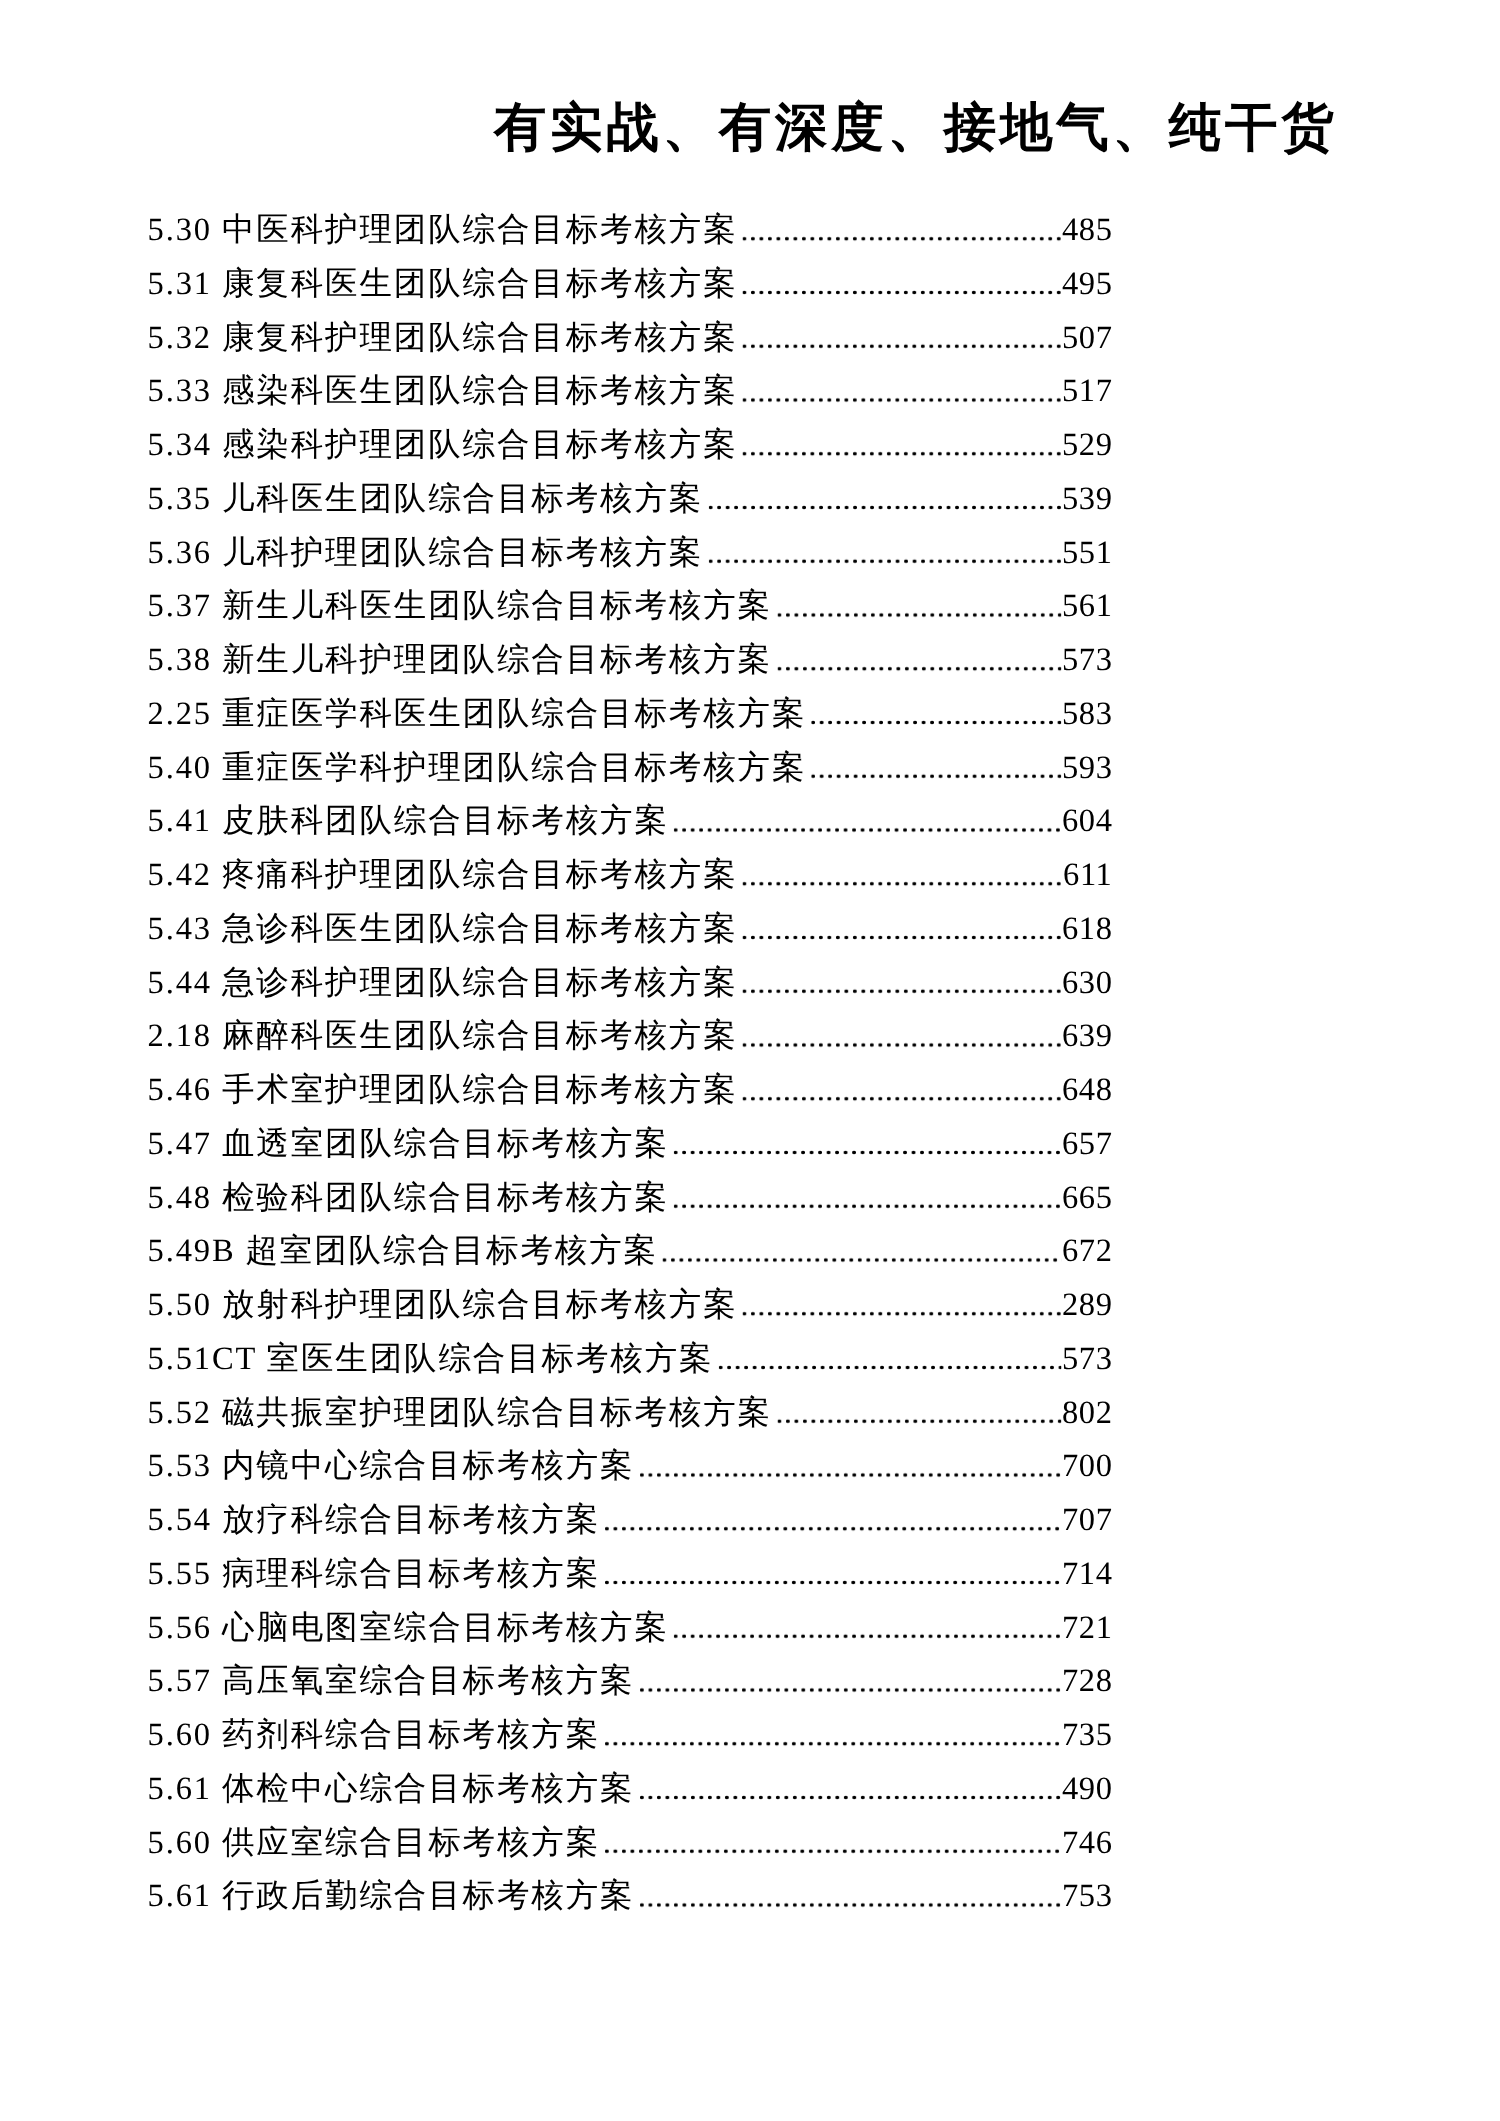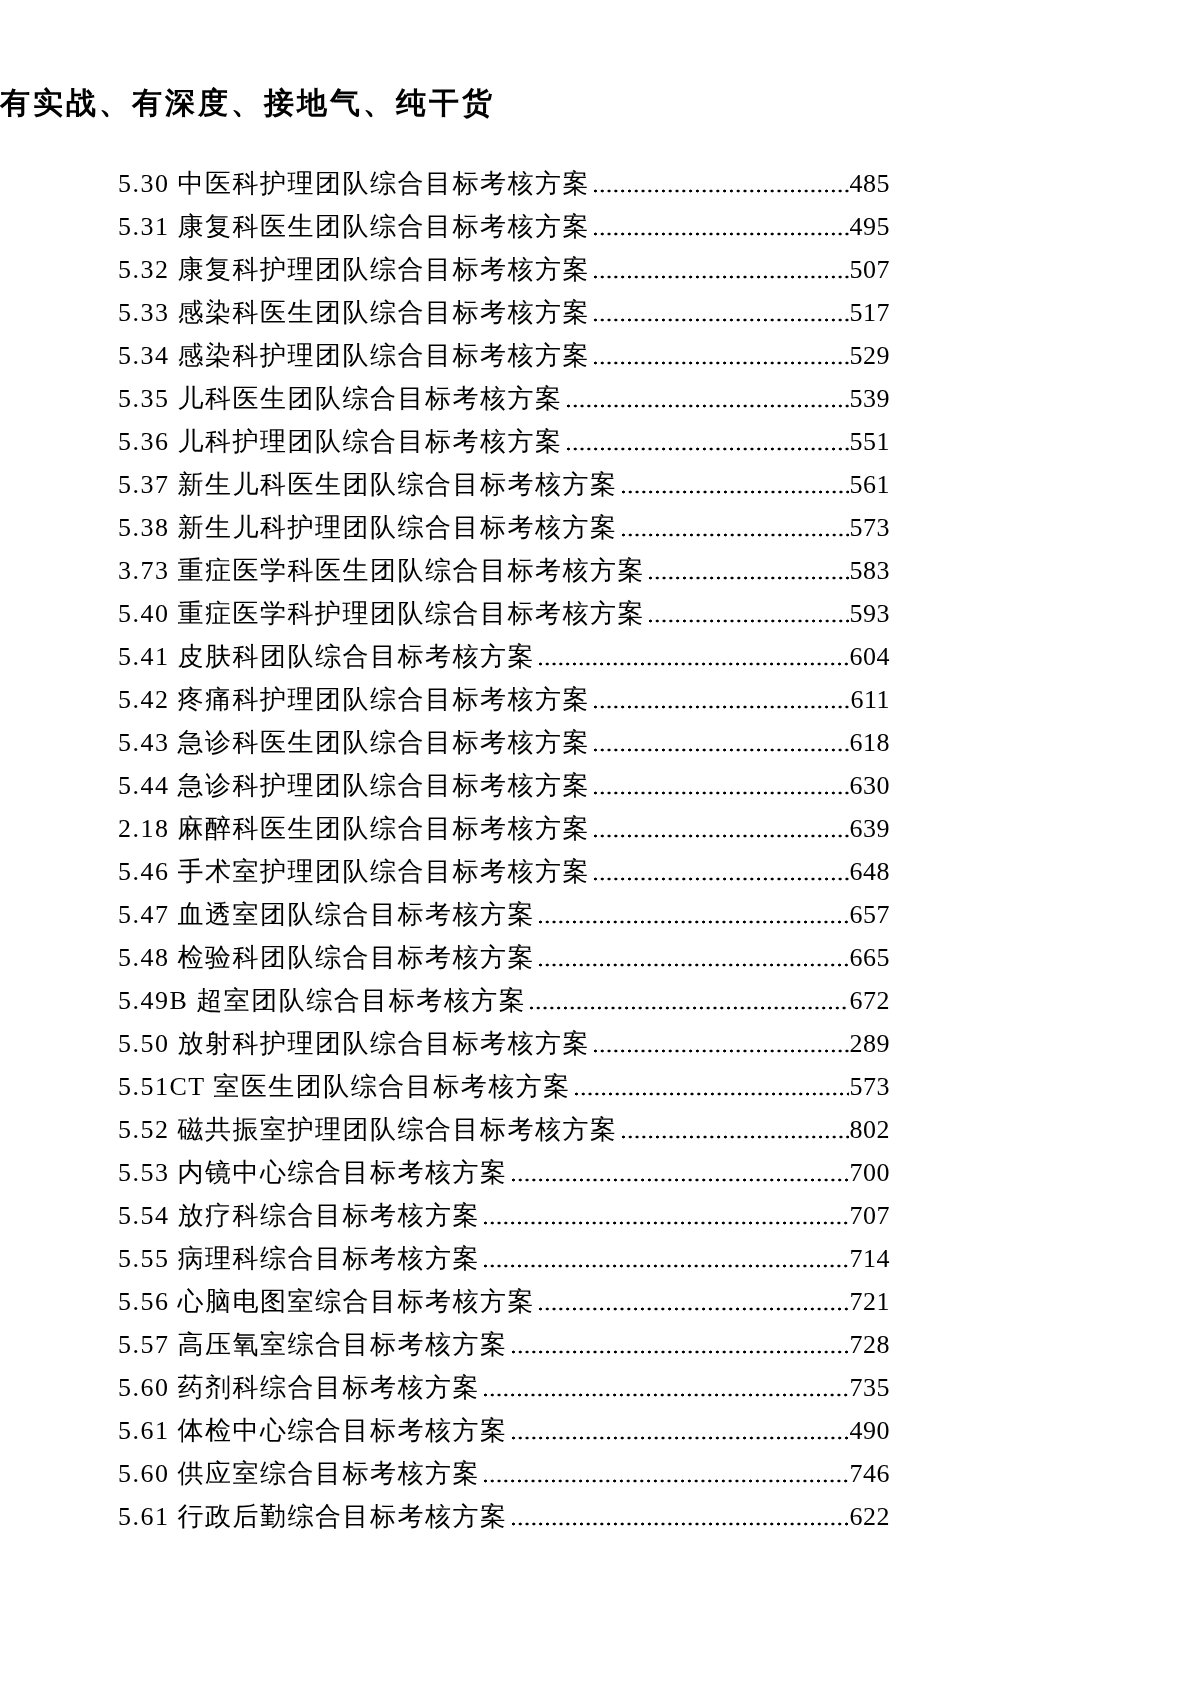--- a/index.html
+++ b/index.html
@@ -14,22 +14,22 @@
     position: relative;
   }
   .doc-page {
     width: 1200px;
     height: 1697px;
     background: #ffffff;
   }
   .page-title {
     margin: 82px 0 0 0;
     width: 1070px;            
-    text-align: left;
-    font-size: 30px;
+    text-align: right;
+    font-size: 42px;
     font-weight: 700;
     letter-spacing: 3px;
     line-height: 42px;
   }
   .toc-list {
     margin: 38px 0 0 118px;
     width: 772px;
   }
   .toc-row {
     display: flex;
@@ -115,21 +115,21 @@
     <span class="toc-page">561</span>
   </div>
 
   <div class="toc-row">
     <span class="toc-label">5.38 新生儿科护理团队综合目标考核方案</span>
     <span class="toc-leader"></span>
     <span class="toc-page">573</span>
   </div>
 
   <div class="toc-row">
-    <span class="toc-label">3.73 重症医学科医生团队综合目标考核方案</span>
+    <span class="toc-label">2.25 重症医学科医生团队综合目标考核方案</span>
     <span class="toc-leader"></span>
     <span class="toc-page">583</span>
   </div>
 
   <div class="toc-row">
     <span class="toc-label">5.40 重症医学科护理团队综合目标考核方案</span>
     <span class="toc-leader"></span>
     <span class="toc-page">593</span>
   </div>
 
@@ -249,17 +249,17 @@
 
   <div class="toc-row">
     <span class="toc-label">5.60 供应室综合目标考核方案</span>
     <span class="toc-leader"></span>
     <span class="toc-page">746</span>
   </div>
 
   <div class="toc-row">
     <span class="toc-label">5.61 行政后勤综合目标考核方案</span>
     <span class="toc-leader"></span>
-    <span class="toc-page">622</span>
+    <span class="toc-page">753</span>
   </div>
 </div>
 
 </div>
 
 </body></html>

